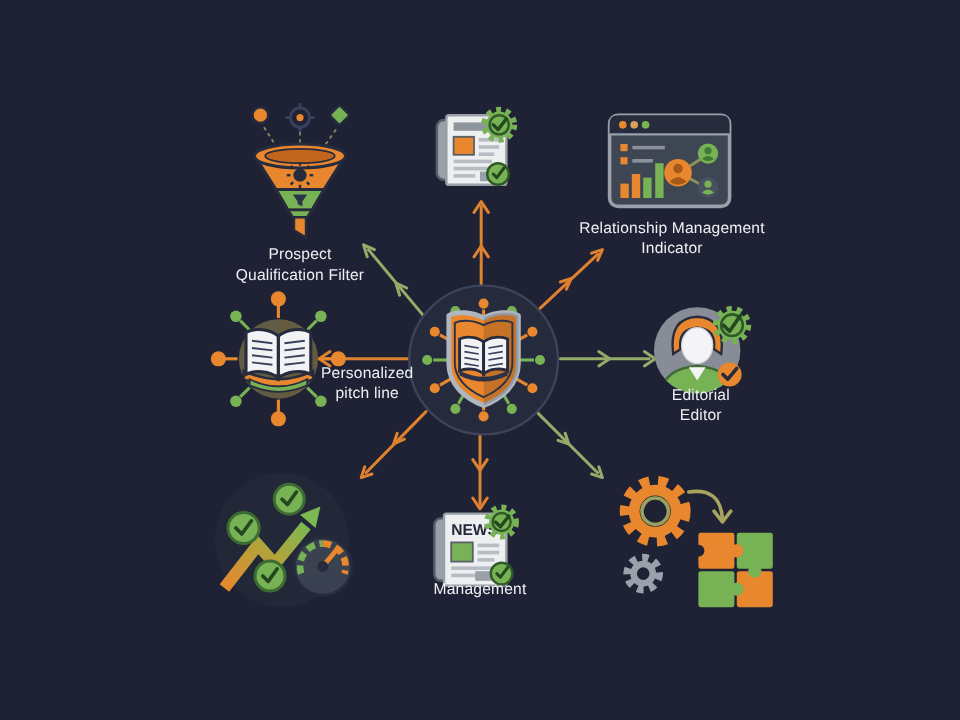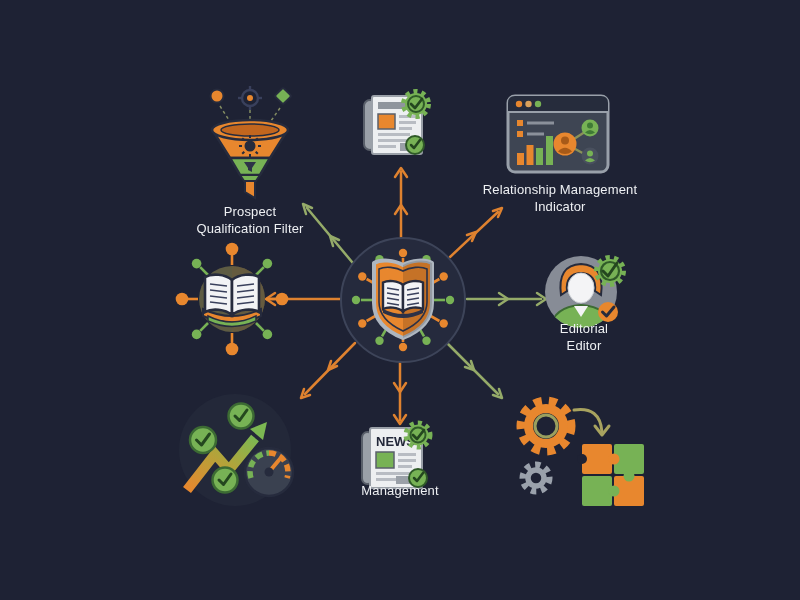--- a/index.html
+++ b/index.html
@@ -243,20 +243,22 @@
       <line x1="54" y1="59" x2="66" y2="61"></line>
         <line x1="54" y1="64" x2="66" y2="66"></line>
       <line x1="54" y1="69" x2="66" y2="71"></line>
         <line x1="54" y1="74" x2="66" y2="76"></line>
       <line x1="86" y1="59" x2="74" y2="61"></line>
         <line x1="86" y1="64" x2="74" y2="66"></line>
       <line x1="86" y1="69" x2="74" y2="71"></line>
         <line x1="86" y1="74" x2="74" y2="76"></line>
     </g>
   </svg>
+  <div class="node-label" style="left:306px;top:302px">Personalized
+pitch line</div>
 
   <svg class="icon" style="left:537px;top:247px" width="96" height="90">
     <defs>
         <clipPath id="edclip">
           <circle cx="44" cy="45" r="36"></circle>
         </clipPath>
       </defs>
     <circle cx="44" cy="45" r="36" fill="#878c96"></circle>
     <g clip-path="url(#edclip)">
       <path d="M24,48 Q20,18 44,17 Q68,18 64,48 L58,44 Q60,27 44,26 Q28,27 30,44 Z" class="fo" stroke="#262b3d" stroke-width="2"></path>

